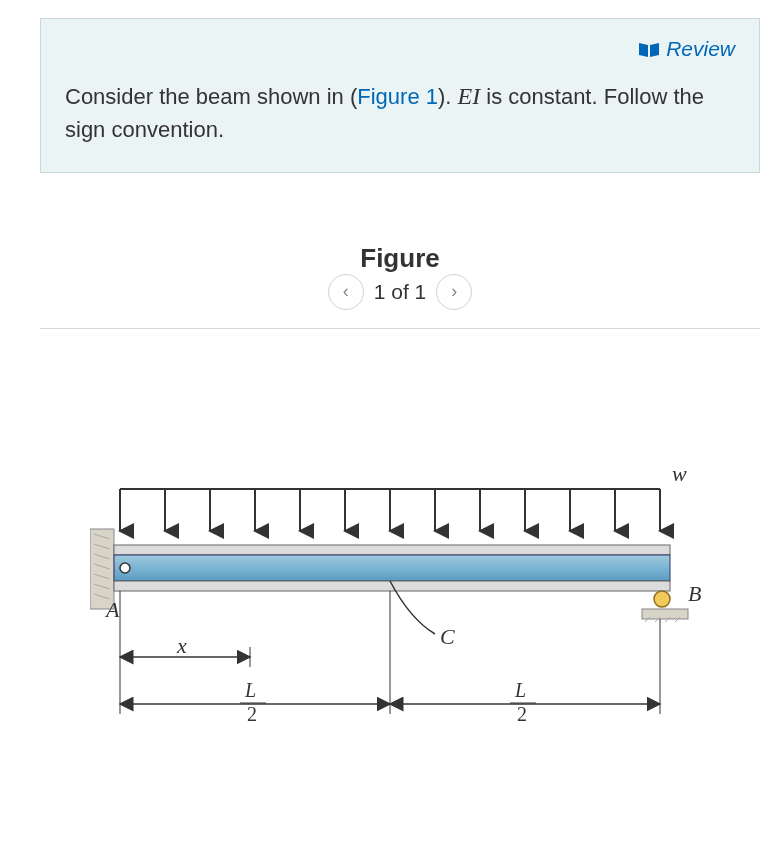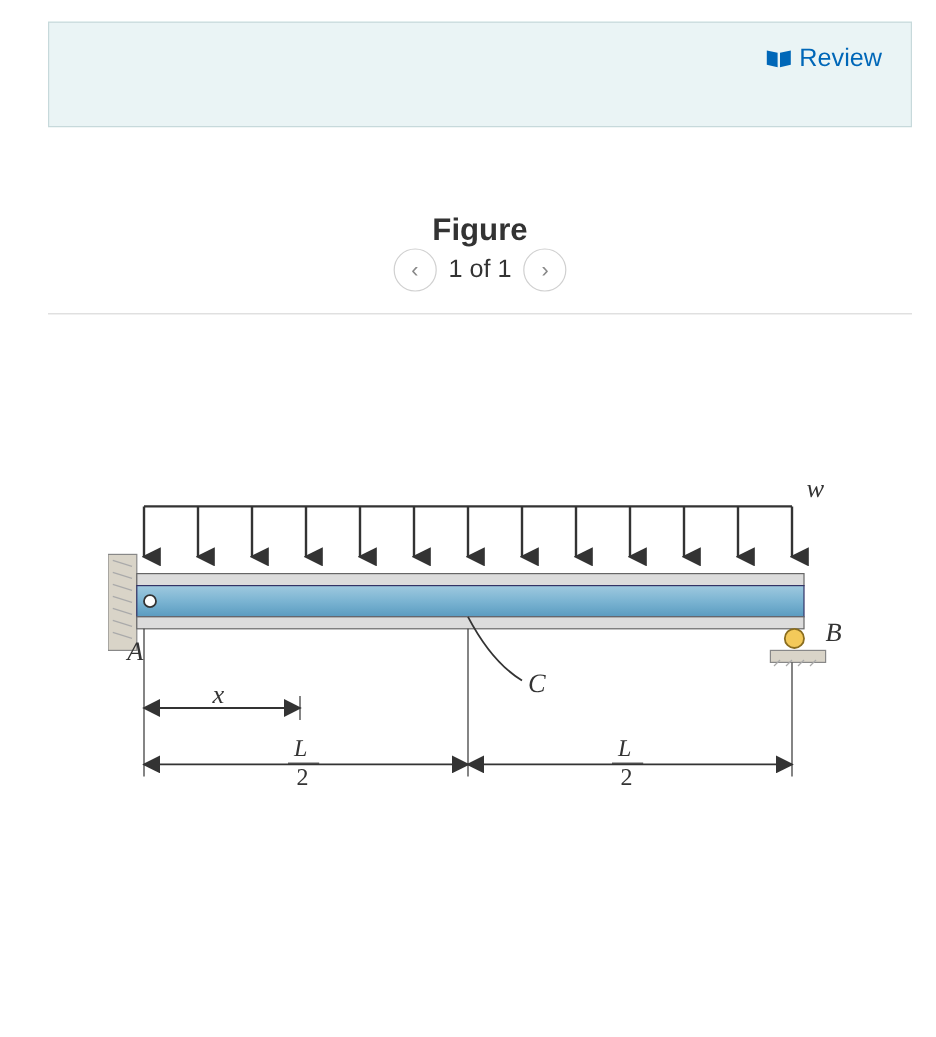--- a/index.html
+++ b/index.html
@@ -13,20 +13,21 @@
   }
   .info-box {
     margin: 18px 20px 0 40px;
     border: 1px solid #c7d9db;
     background: #eaf4f5;
     padding: 18px 24px 26px 24px;
   }
   .review-row {
     text-align: right;
     margin-bottom: 18px;
+    font-style: italic;
   }
   .review-link {
     color: #0067b8;
     font-size: 21px;
     text-decoration: none;
     cursor: pointer;
   }
   .book-icon {
     display: inline-block;
     vertical-align: -2px;
@@ -97,20 +98,23 @@
   <div class="review-row">
     <a class="review-link">
       <span class="book-icon">
         <svg width="22" height="16" viewBox="0 0 22 16">
           <path d="M1 1 L10 3 L10 15 L1 13 Z" fill="#0067b8"></path>
           <path d="M21 1 L12 3 L12 15 L21 13 Z" fill="#0067b8"></path>
         </svg>
       </span><span>Review</span>
     </a>
   </div>
+  <p class="prompt">
+    <span>Consider the beam shown in (</span><span class="figlink">Figure 1</span><span>). </span><span class="math-ei">EI</span><span> is constant. Follow the sign convention.</span>
+  </p>
 </div>
 
 <div class="figure-header">
   <div class="figure-title">Figure</div>
   <div class="nav">
     <div class="nav-btn">
       <span>‹</span>
     </div>
     <span>1 of 1</span>
     <div class="nav-btn">

